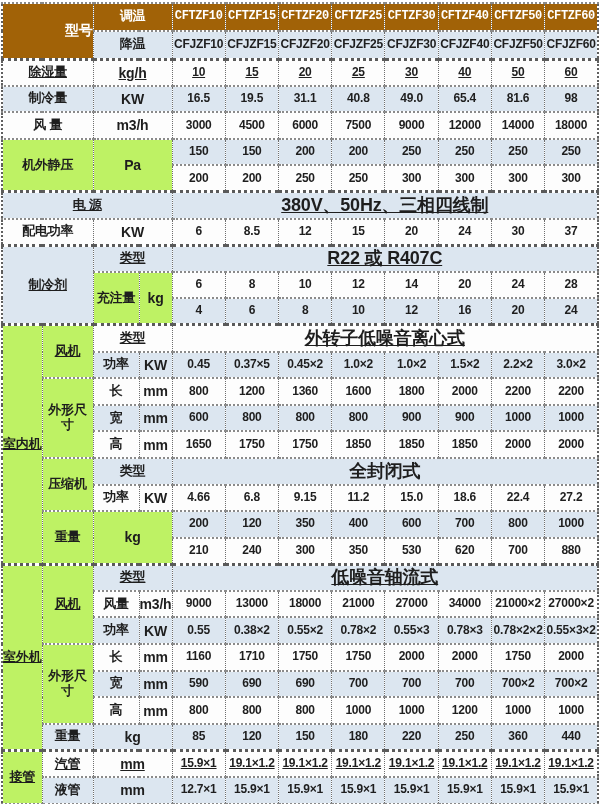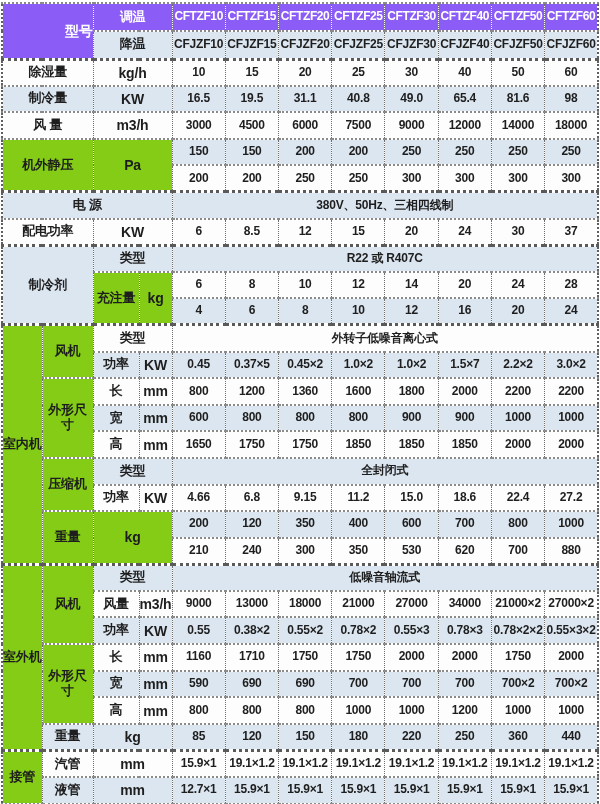--- a/index.html
+++ b/index.html
@@ -4,30 +4,30 @@
 <style>
   html,body{margin:0;padding:0;background:#ffffff;}
   body{width:600px;height:804px;font-family:"Liberation Sans","DejaVu Sans",sans-serif;}
   table{border-collapse:collapse;table-layout:fixed;width:598px;height:800px;margin:2px 1px 2px 1px;border:2px dotted #5f5f5f;}
   tr{height:26.6px;}
   tr.hr{height:28px;}
   td{border-left:1px dotted #6e6e6e;border-right:1px dotted #6e6e6e;
      border-top:2px dotted #8a8a8a;border-bottom:2px dotted #8a8a8a;
      text-align:center;vertical-align:middle;padding:0;overflow:hidden;
      color:#1e1e1e;font-weight:700;font-size:12px;letter-spacing:-0.2px;line-height:1.15;}
-  tr.gs > td{border-top:3px dotted #5a5a5a;}
-  .o{background:#8b5cf6;}
+  tr.gs > td{border-top:3px dotted #5a5a5a;text-decoration:underline;}
+  .o{background:#a16207;font-family:Liberation Mono, monospace;}
   .b{background:#dce6f0;}
   .w{background:#fdfdfd;}
-  .sw{background:#84cc16;}
+  .sw{background:#bef264;}
   .lab{font-size:13px;}
   .hdr{color:#ffffff;font-size:11.5px;letter-spacing:-0.4px;}
   .modelcell{color:#ffffff;font-size:14px;text-align:right;}
   .unit{font-size:14px;}
-  .merged{font-size:12px;}
+  .merged{font-size:18px;}
   .v{font-size:12px;}
 </style>
 </head>
 <body>
 
 <table>
   <colgroup>
     <col style="width:40px">
       <col style="width:51px">
       <col style="width:46px">
@@ -182,21 +182,21 @@
     <td class="w merged" colspan="8">外转子低噪音离心式</td>
   </tr>
   <tr>
     <td class="b lab">功率</td>
     <td class="b unit">KW</td>
   <td class="v b">0.45</td>
         <td class="v b">0.37×5</td>
         <td class="v b">0.45×2</td>
         <td class="v b">1.0×2</td>
         <td class="v b">1.0×2</td>
-        <td class="v b">1.5×7</td>
+        <td class="v b">1.5×2</td>
         <td class="v b">2.2×2</td>
         <td class="v b">3.0×2</td>
       </tr>
   <tr>
     <td class="sw lab" rowspan="3">外形尺寸</td>
     <td class="w lab">长</td>
     <td class="w unit">mm</td>
   <td class="v w">800</td>
         <td class="v w">1200</td>
         <td class="v w">1360</td>

